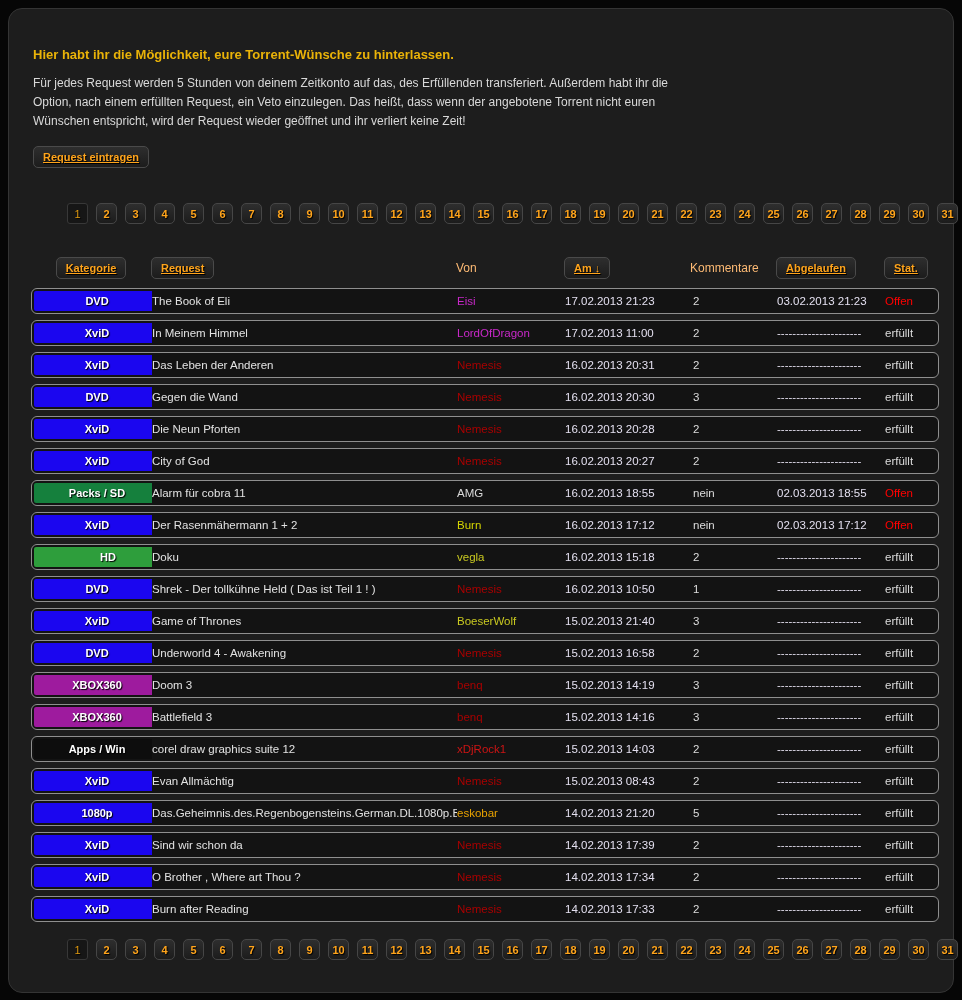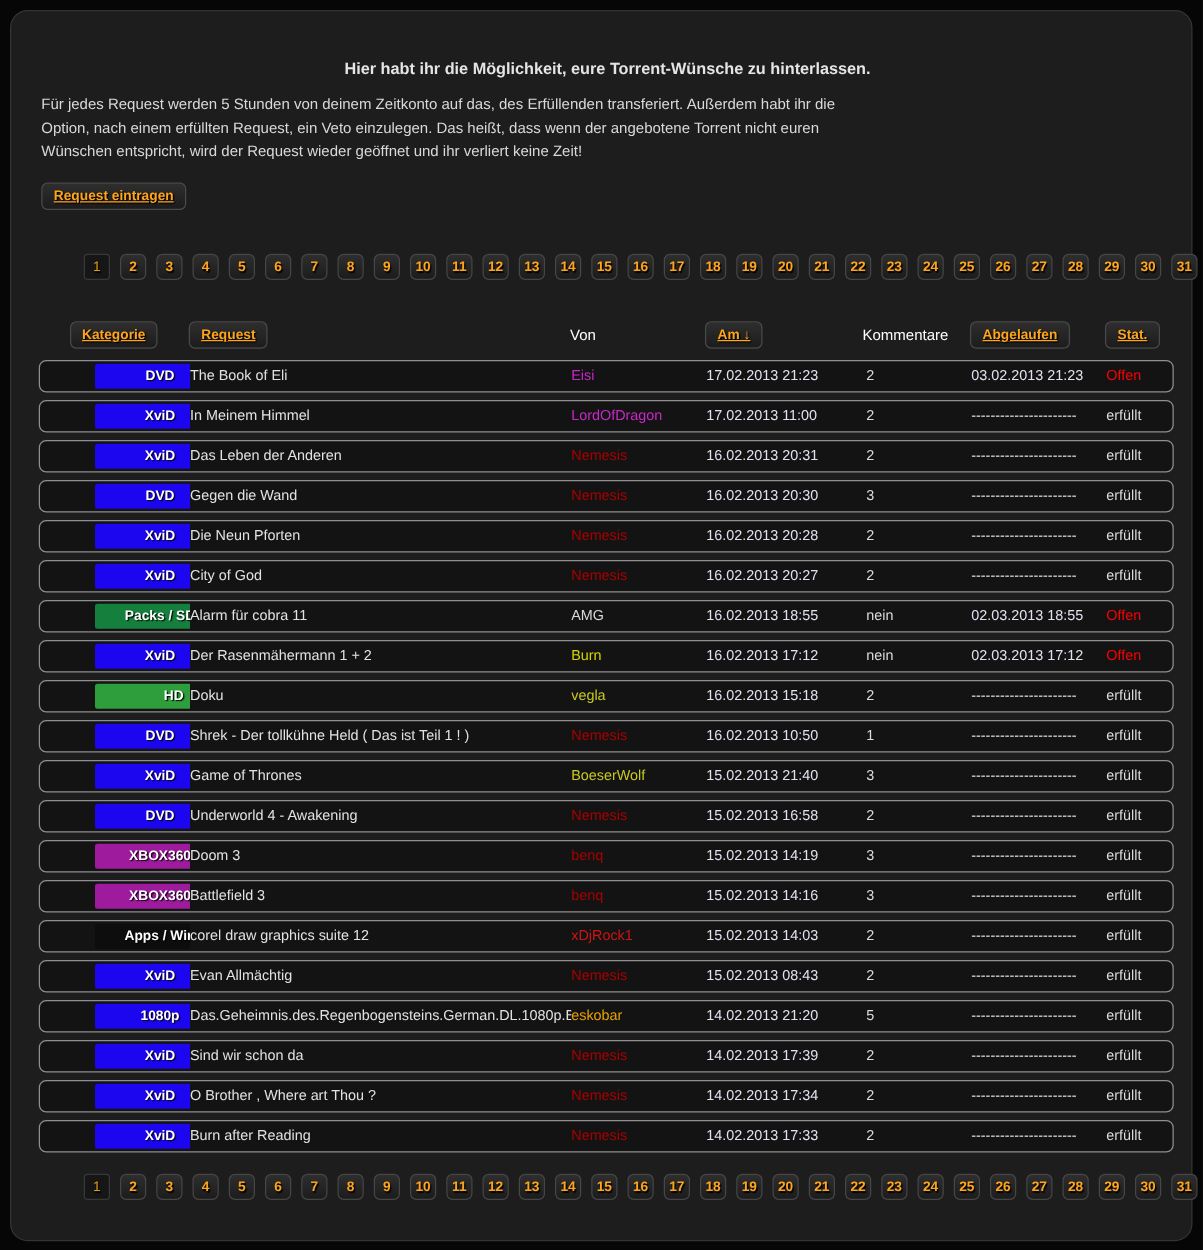--- a/index.html
+++ b/index.html
@@ -18,21 +18,21 @@
     font-family: "DejaVu Serif", serif;
     font-style: italic; font-weight: bold;
     font-size: 32px; letter-spacing: 1px;
     color: #272727;
     text-shadow: -1px -1px 1px #0a0a0a, 1px 1px 1px #404040;
     margin: 6px 0 0 12px;
   }
 
   .subtitle {
     margin: 24px 0 0 10px;
-    font-size: 13px; font-weight: bold; color: #e5e5e5; text-align: center;
+    font-size: 13px; font-weight: bold; color: #eab308;
   }
 
   .description {
     margin: 12px 0 0 10px;
     font-size: 12px; color: #d9d9d9;
     line-height: 1.6; max-width: 662px;
   }
 
   .btn {
     display: inline-block;
@@ -70,42 +70,41 @@
   }
 
   .grid {
     display: grid;
     grid-template-columns: 120px 305px 108px 126px 86px 108px auto;
     align-items: center;
   }
 
   .table-header { margin: 20px 0 8px 8px; height: 24px; }
   .table-header .hdr-plain {
-    font-size: 12px; color: #ffffff;
+    font-size: 12px; color: #fdba74;
   }
   .th-cat { justify-self: center; }
 
   .rows { margin-left: 8px; }
   .row {
     height: 26px; margin-bottom: 6px;
     background: #131313;
     border: 1px solid #8f8f8f;
     border-radius: 6px;
     overflow: hidden;
   }
   .cell { font-size: 11.5px; color: #dcdcdc; white-space: nowrap; overflow: hidden; }
   .cell.cat { height: 100%; padding: 2px; }
   .badge {
     display: flex; align-items: center; justify-content: center;
-    width: 104px; height: 100%;
+    width: 126px; height: 100%;
     border-radius: 2px;
     color: #fff; font-size: 11px; font-weight: bold;
     text-shadow: 1px 1px 1px #000;
     cursor: pointer;
-    margin-left: 42px;
   }
   .cell.req { color: #e2e2e2; cursor: pointer; }
   .cell.von { cursor: pointer; }
   .cell.date, .cell.exp { color: #e4e0f0; }
   .cell.com { padding-left: 2px; }
 
   .bottom-pagination { margin-top: 2px; }
 </style>
 </head>
 <body>

